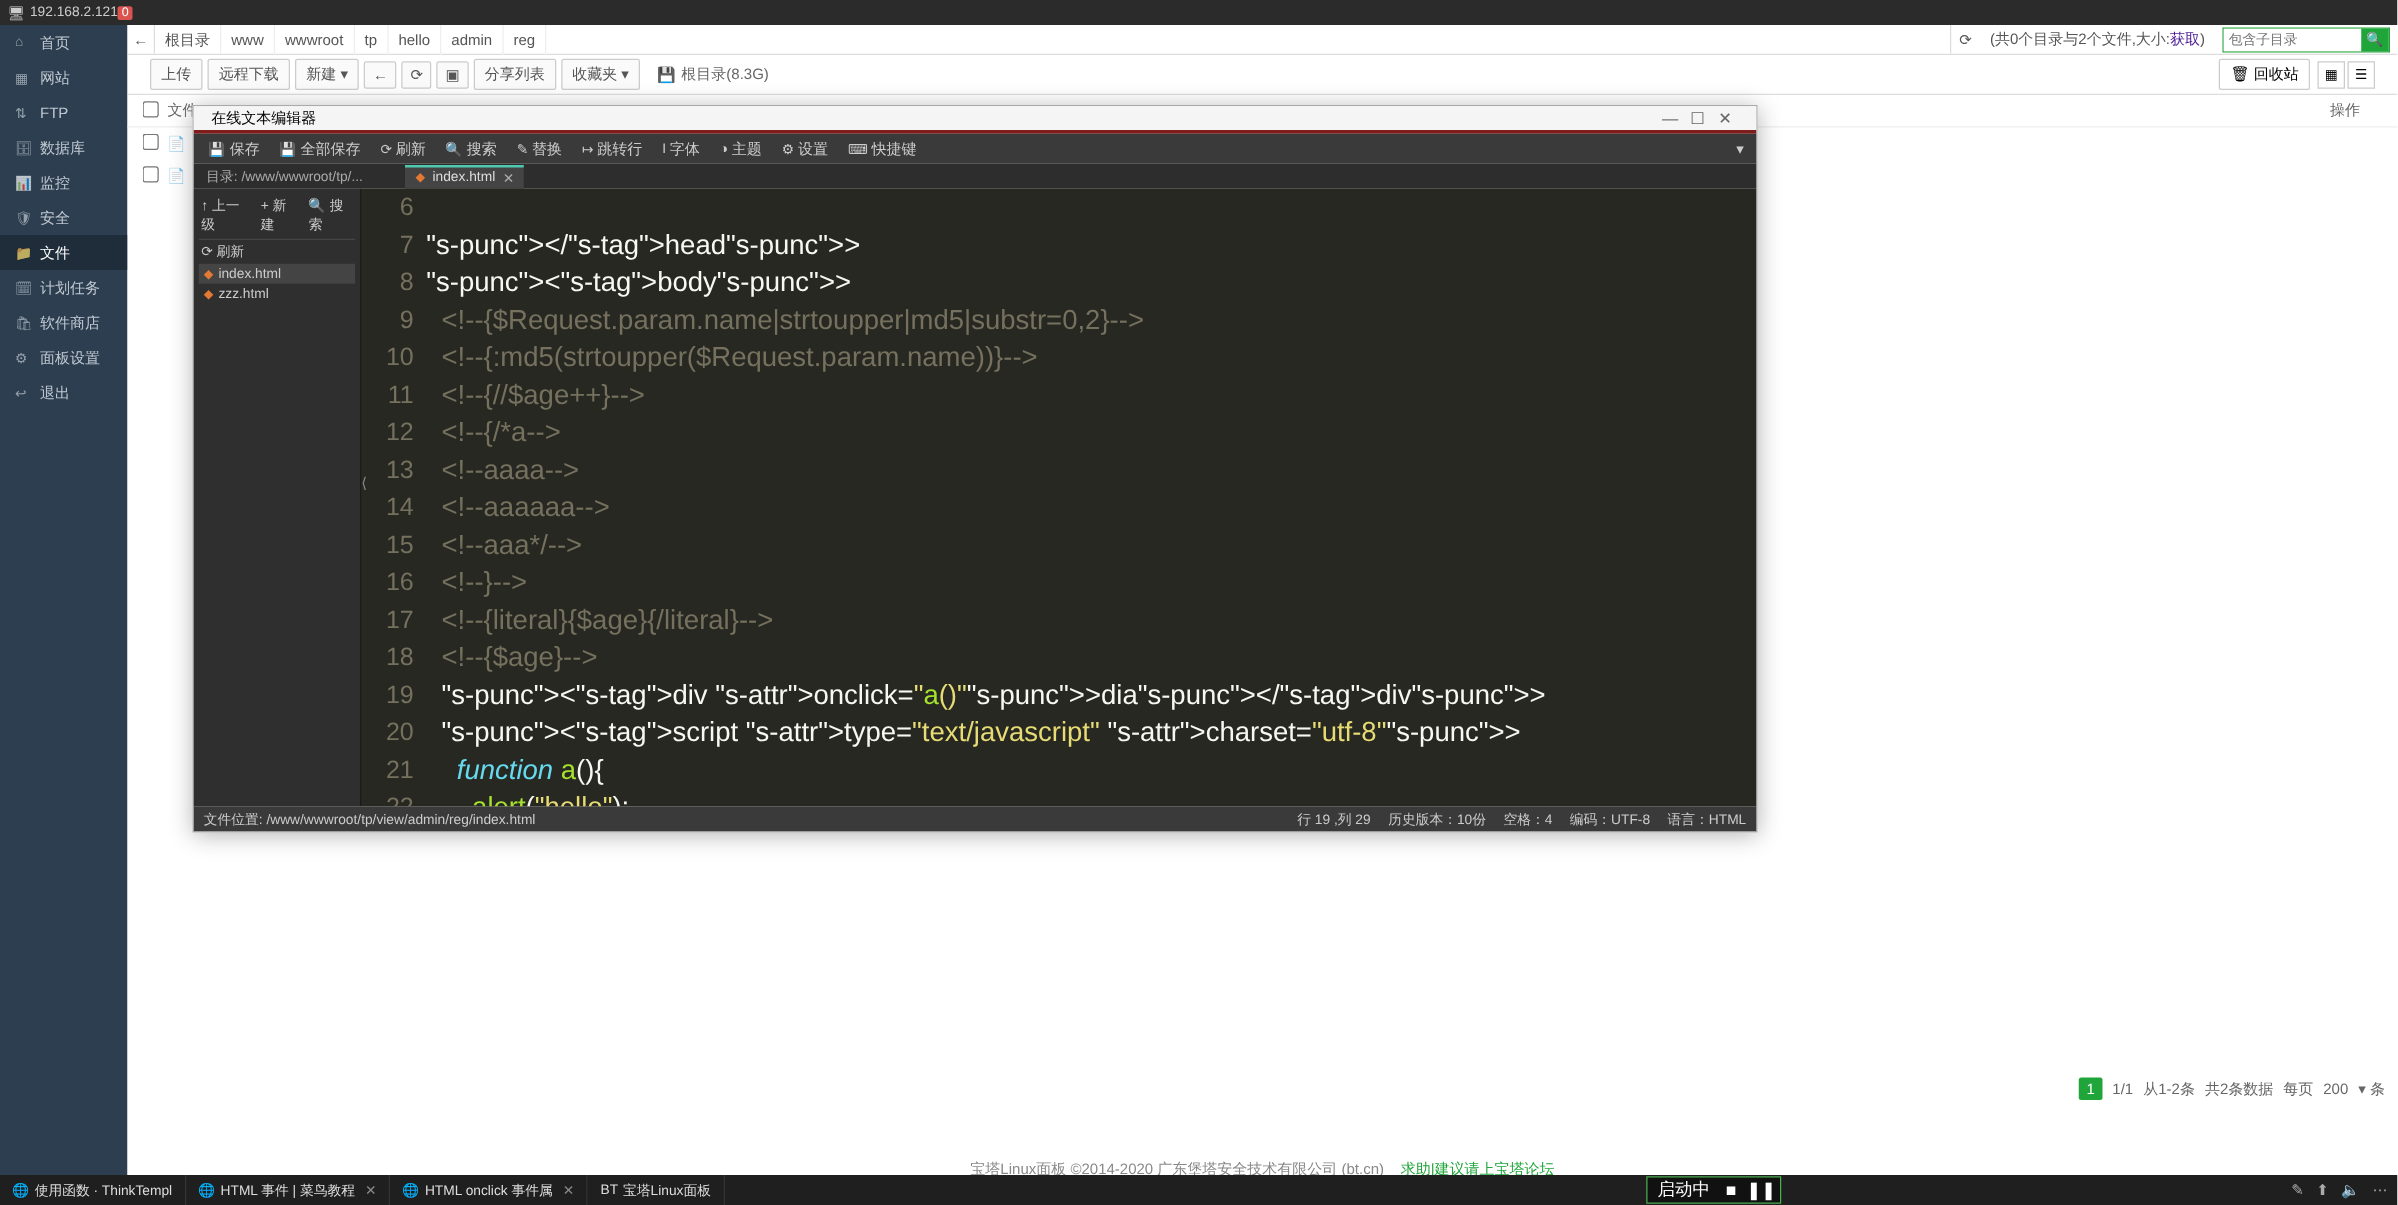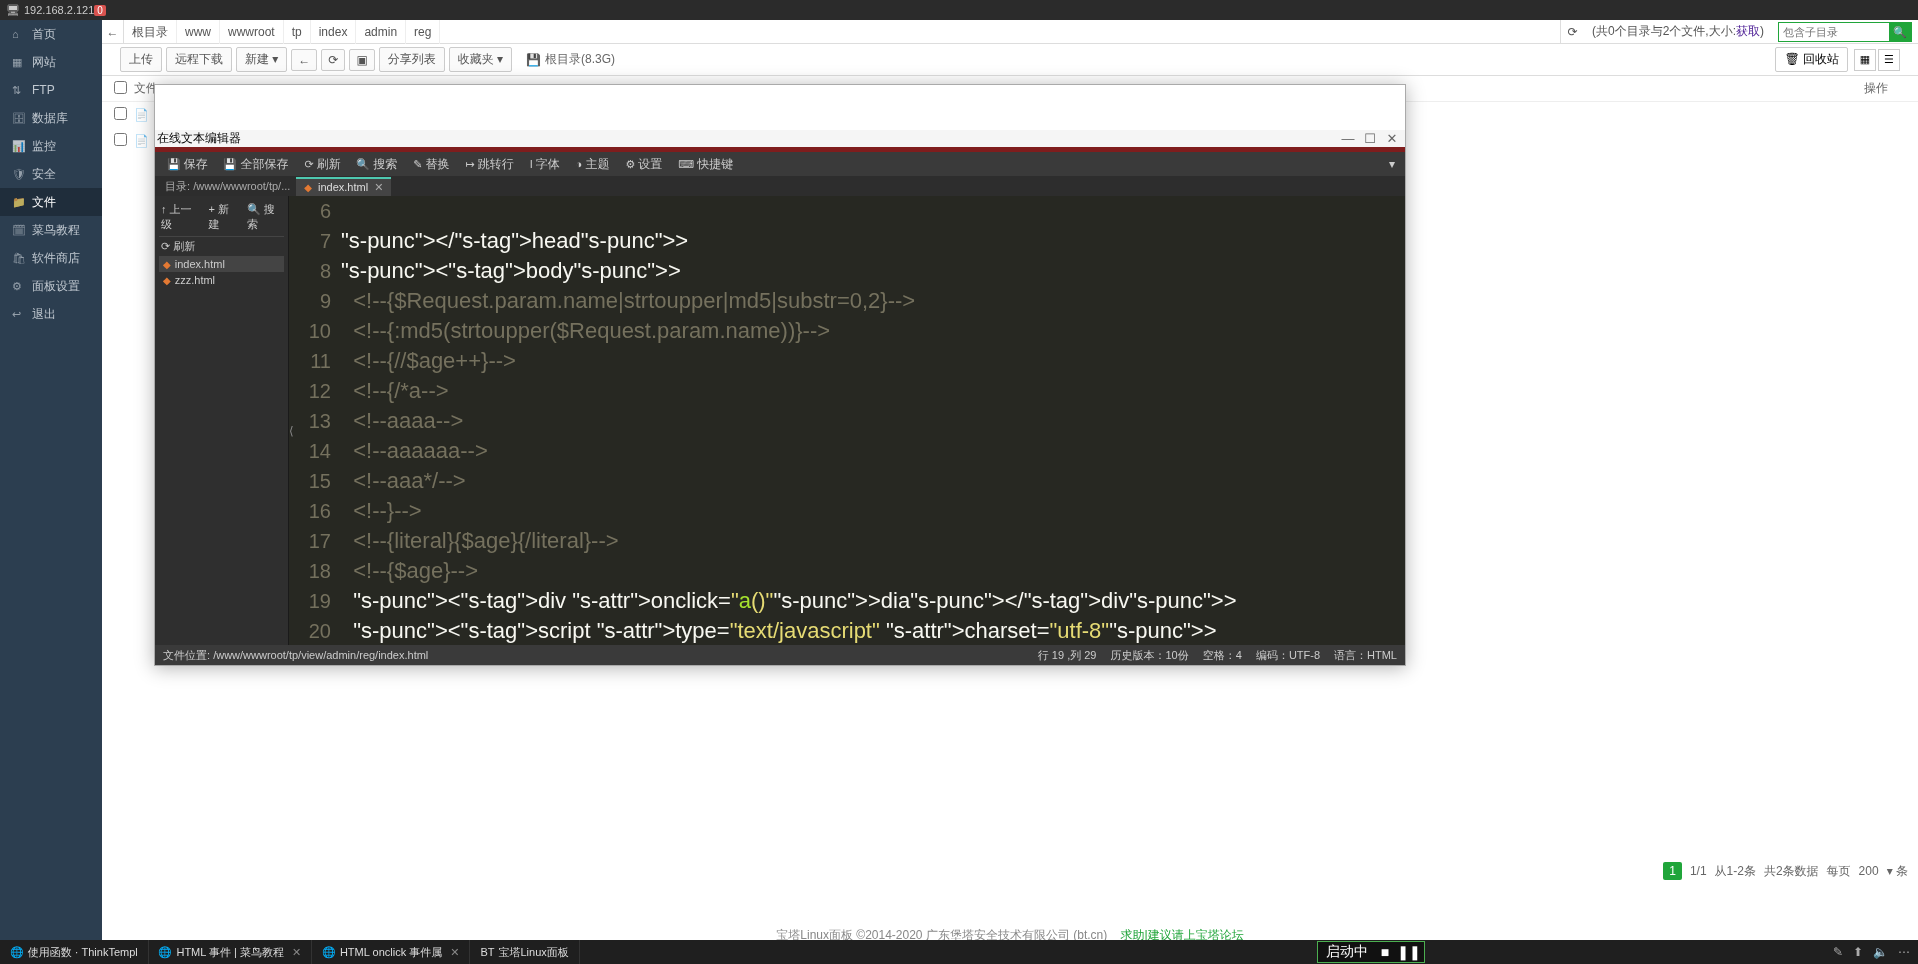--- a/index.html
+++ b/index.html
@@ -53,30 +53,30 @@
 
 
 .pagebar { position: absolute; bottom: 60px; right: 10px; font-size: 12px; color: #666; display: flex; align-items: center; gap: 8px; }
 .pagebar .pg { background: #20a53a; color: #fff; padding: 2px 6px; border-radius: 2px; }
 
 .footer-main { position: absolute; bottom: 20px; left: 102px; right: 0; text-align: center; font-size: 12px; color: #888; }
 .footer-main a { color: #20a53a; text-decoration: none; margin-left: 10px; }
 
 
 .editor { position: absolute; left: 154px; top: 84px; width: 1252px; height: 582px; background: #fff; box-shadow: 0 2px 18px rgba(0,0,0,.3); border: 1px solid #aaa; display: flex; flex-direction: column; z-index: 100; }
-.editor .titlebar { height: 22px; background: #f5f5f5; display: flex; align-items: center; font-size: 12px; padding: 0 2px; border-bottom: 5px solid #7f1d1d; margin-top: 45px; }
+.editor .titlebar { height: 22px; background: #f5f5f5; display: flex; align-items: center; font-size: 12px; padding: 0 14px; border-bottom: 3px solid #7f1d1d; }
 .editor .titlebar .tspacer { flex: 1; }
 .editor .titlebar .winbtn { width: 22px; text-align: center; cursor: pointer; color: #666; font-size: 13px; }
 
 .editor .menubar { height: 24px; background: #3a3a3a; display: flex; align-items: center; font-size: 12px; color: #ccc; padding: 0 4px; }
 .editor .menubar .mitem { padding: 0 8px; cursor: pointer; display: flex; align-items: center; gap: 3px; }
 .editor .menubar .mitem .mico { font-size: 11px; }
 .editor .menubar .carrot { margin-left: auto; padding: 0 6px; cursor: pointer; }
 
-.editor .tabbar { height: 20px; background: #2d2d2d; display: flex; align-items: center; font-size: 11px; color: #aaa; padding: 0 4px; }
+.editor .tabbar { height: 20px; background: #2d2d2d; display: flex; align-items: center; font-size: 11px; color: #aaa; padding: 0 4px; gap: 28px; }
 .editor .tabbar .pathlbl { padding: 0 6px; }
 .editor .tabbar .filetab { background: #444; padding: 2px 8px; display: flex; align-items: center; gap: 6px; border-top: 2px solid #4ec9b0; color: #ddd; }
 .editor .tabbar .filetab .tico { color: #e37933; font-size: 10px; }
 .editor .tabbar .filetab .close { cursor: pointer; color: #aaa; }
 
 .editor .body { flex: 1; display: flex; background: #272822; overflow: hidden; }
 
 .editor .filetree { width: 134px; background: #2f2f2f; color: #ccc; font-size: 11px; padding: 4px; border-right: 1px solid #1a1a1a; }
 .editor .filetree .ft-top { display: flex; gap: 10px; padding: 2px 2px 4px; border-bottom: 1px solid #444; }
 .editor .filetree .ft-top span { cursor: pointer; }
@@ -141,21 +141,21 @@
     <div class="item">
       <span class="ico">🛡</span>
       <span>安全</span>
     </div>
     <div class="item active">
       <span class="ico">📁</span>
       <span>文件</span>
     </div>
     <div class="item">
       <span class="ico">🗓</span>
-      <span>菜鸟教程</span>
+      <span>计划任务</span>
     </div>
     <div class="item">
       <span class="ico">🛍</span>
       <span>软件商店</span>
     </div>
     <div class="item">
       <span class="ico">⚙</span>
       <span>面板设置</span>
     </div>
     <div class="item">
@@ -166,21 +166,21 @@
 
 <div class="main">
 
   <div class="bc-row">
     <div class="back-btn">←</div>
     <div class="crumb">根目录</div>
     <div id="crumbs" style="display:flex;">
         <div class="crumb">www</div>
         <div class="crumb">wwwroot</div>
         <div class="crumb">tp</div>
-        <div class="crumb">index</div>
+        <div class="crumb">hello</div>
         <div class="crumb">admin</div>
         <div class="crumb">reg</div>
       </div>
     <div class="spacer"></div>
     <div class="refresh-ico">⟳</div>
     <div class="stats">
       <span>(共0个目录与2个文件,大小:</span><span class="link">获取</span><span>)</span>
     </div>
     <div class="search-wrap">
       <input placeholder="包含子目录" style="">

